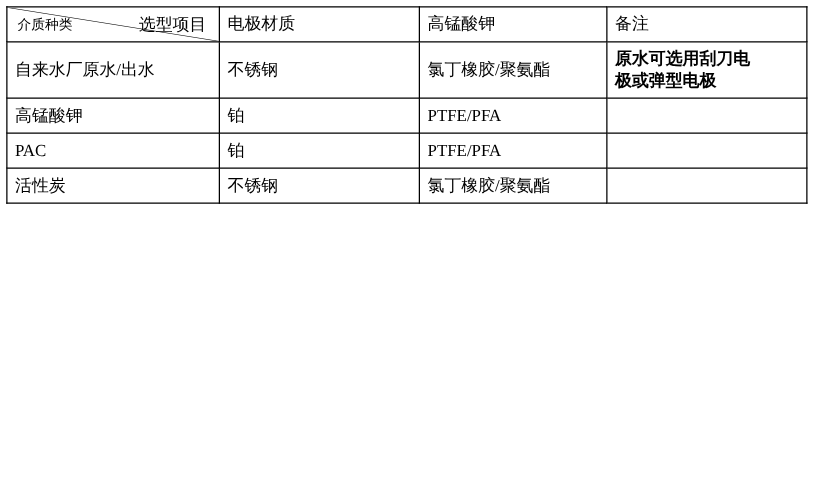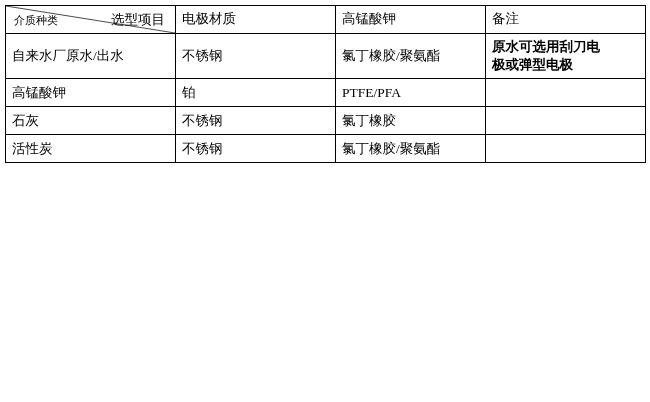--- a/index.html
+++ b/index.html
@@ -119,28 +119,28 @@
 
 
 
       <tr>
         <td>高锰酸钾</td>
         <td>铂</td>
         <td>PTFE/PFA</td>
         <td></td>
       </tr>
 
+      <tr>
+        <td>PAC</td>
+        <td>铂</td>
+        <td>PTFE/PFA</td>
+        <td></td>
+      </tr>
 
 
-      <tr>
-        <td>石灰</td>
-        <td>不锈钢</td>
-        <td>氯丁橡胶</td>
-        <td></td>
-      </tr>
 
       <tr>
         <td>活性炭</td>
         <td>不锈钢</td>
         <td>氯丁橡胶/聚氨酯</td>
         <td></td>
       </tr>
     </tbody>
   </table>
 </div>

